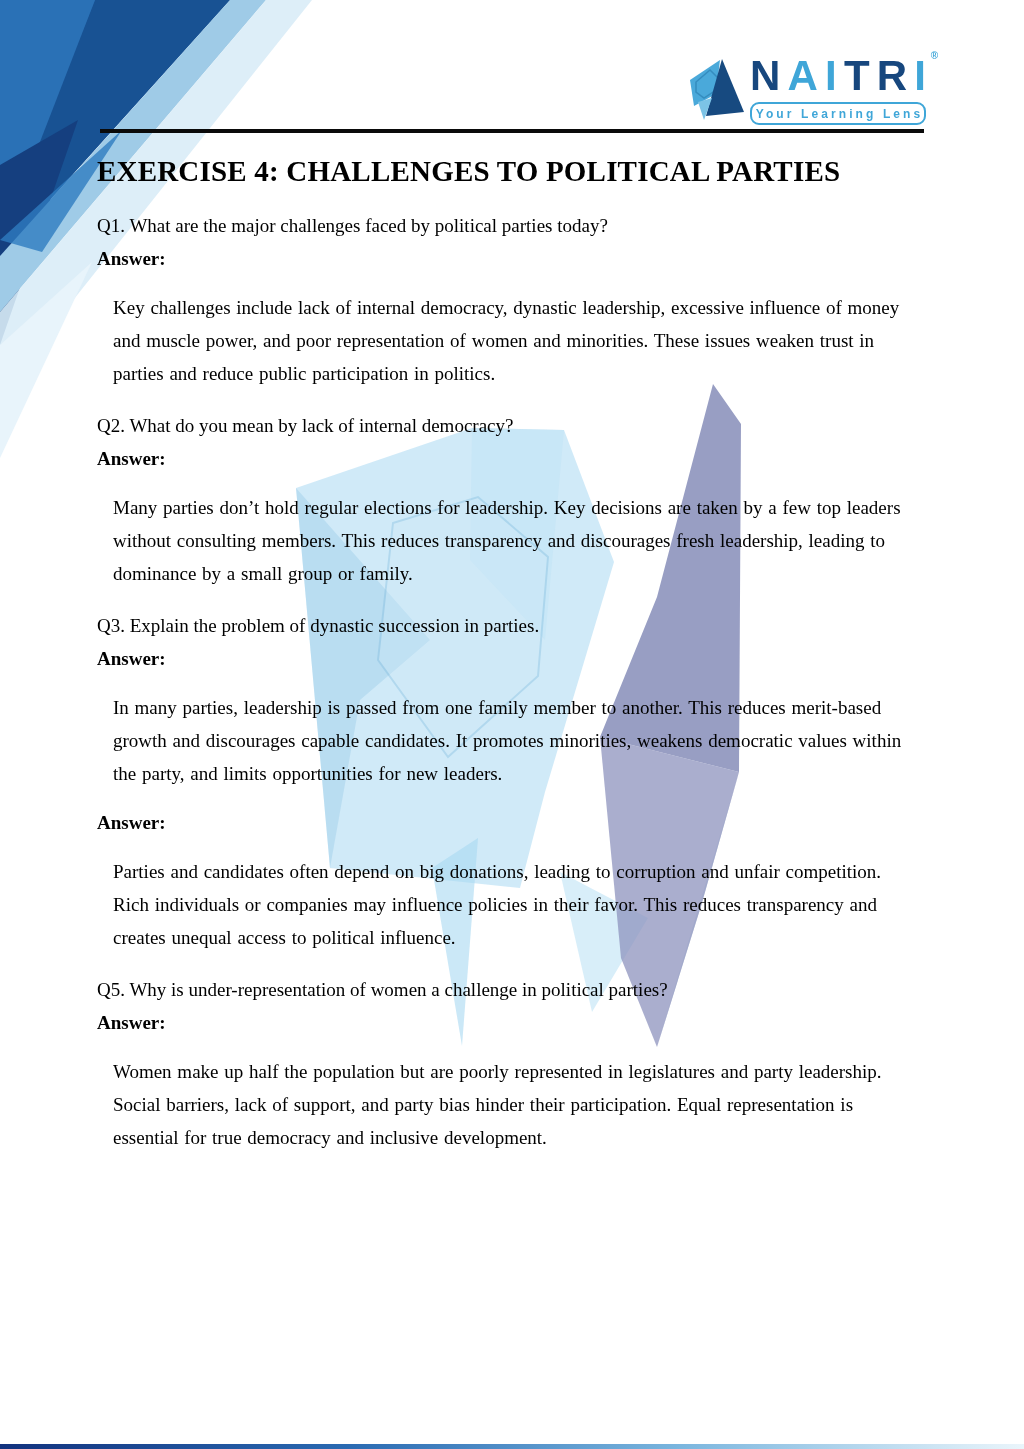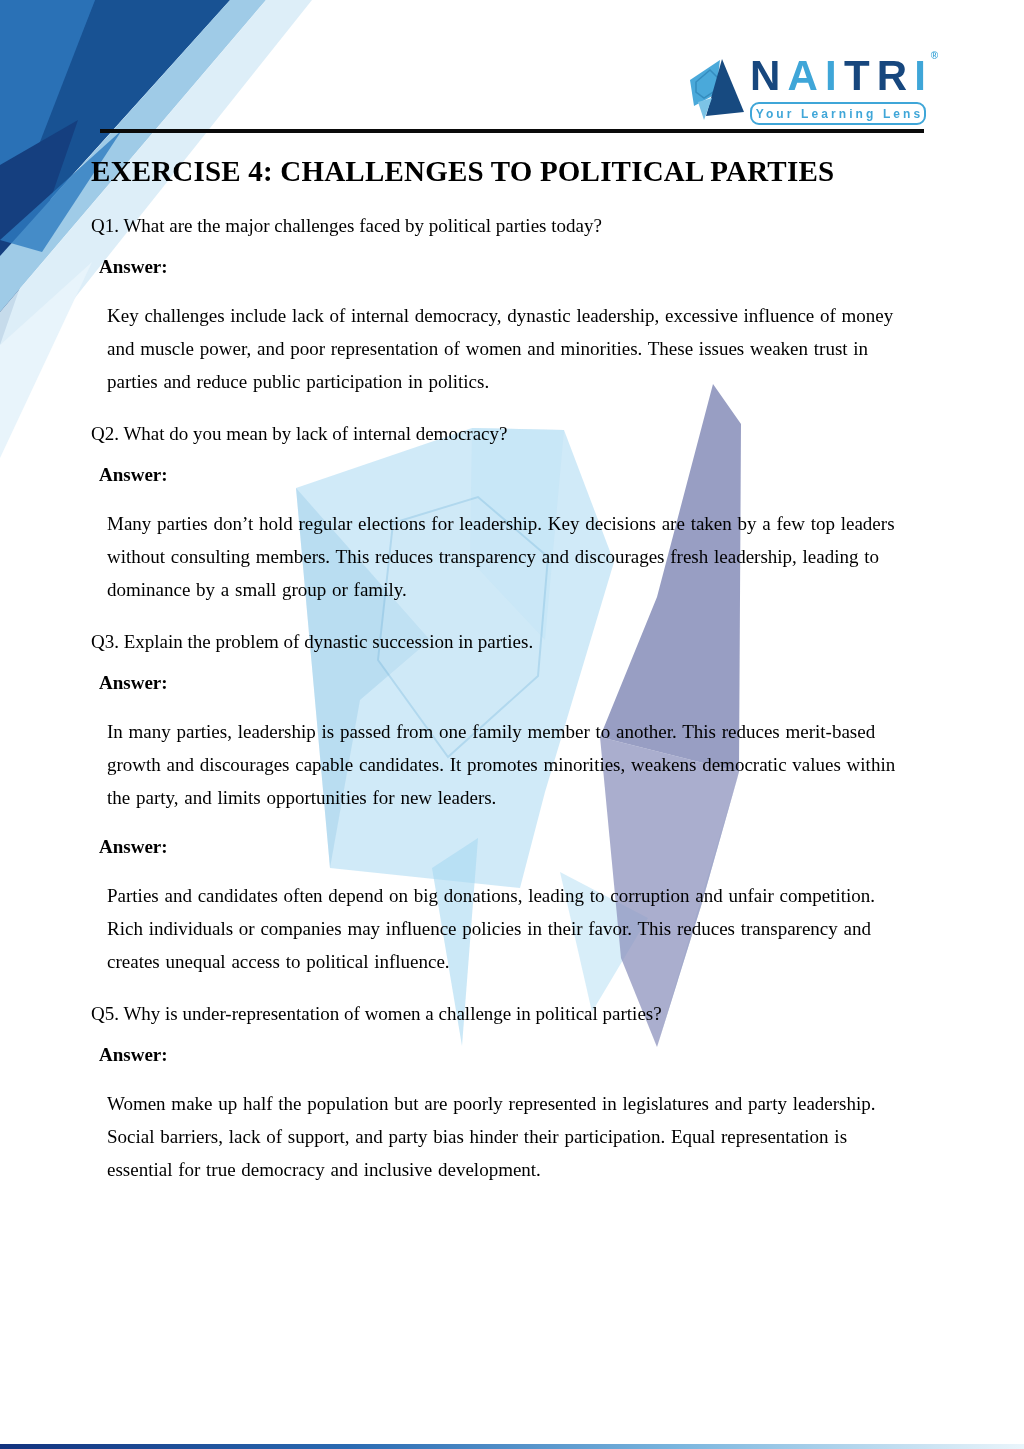--- a/index.html
+++ b/index.html
@@ -22,25 +22,25 @@
     font-family:"Liberation Sans",sans-serif;color:var(--sky,#3fa6d8);font-weight:700;
   }
   .logo-tagline{
     margin-top:4px;border:2px solid var(--sky,#3fa6d8);border-radius:9px;
     color:var(--sky,#3fa6d8);font-family:"Liberation Sans",sans-serif;
     font-size:12px;font-weight:600;letter-spacing:3.1px;text-align:center;
     padding:3px 0 2px 3px;white-space:nowrap;overflow:hidden;
   }
   .rule{position:absolute;top:129px;left:100px;width:824px;height:4px;background:#0a0a0a;z-index:3;}
   
-  .content{position:absolute;top:152px;left:91px;width:831px;z-index:2;}
+  .content{position:absolute;top:152px;left:97px;width:831px;z-index:2;}
   .page-title{font-size:29px;font-weight:bold;margin:0;line-height:38px;letter-spacing:0.2px;}
   .qa{margin:0;}
   .q{font-weight:normal;font-size:19px;line-height:33px;margin:19px 0 0 0;}
-  .al{font-weight:bold;font-size:19px;line-height:33px;margin:8px;}
+  .al{font-weight:bold;font-size:19px;line-height:33px;margin:0;}
   .a{font-size:19px;line-height:33px;margin:16px;word-spacing:1px;}
   
   .footer-bar{
     position:absolute;left:0;bottom:0;width:1024px;height:5px;z-index:3;
     background:linear-gradient(90deg,#12327e 0%,#2a6ab2 34%,#79b5de 66%,#eaf5fb 100%);
   }
 </style>
 </head>
 <body>
 

